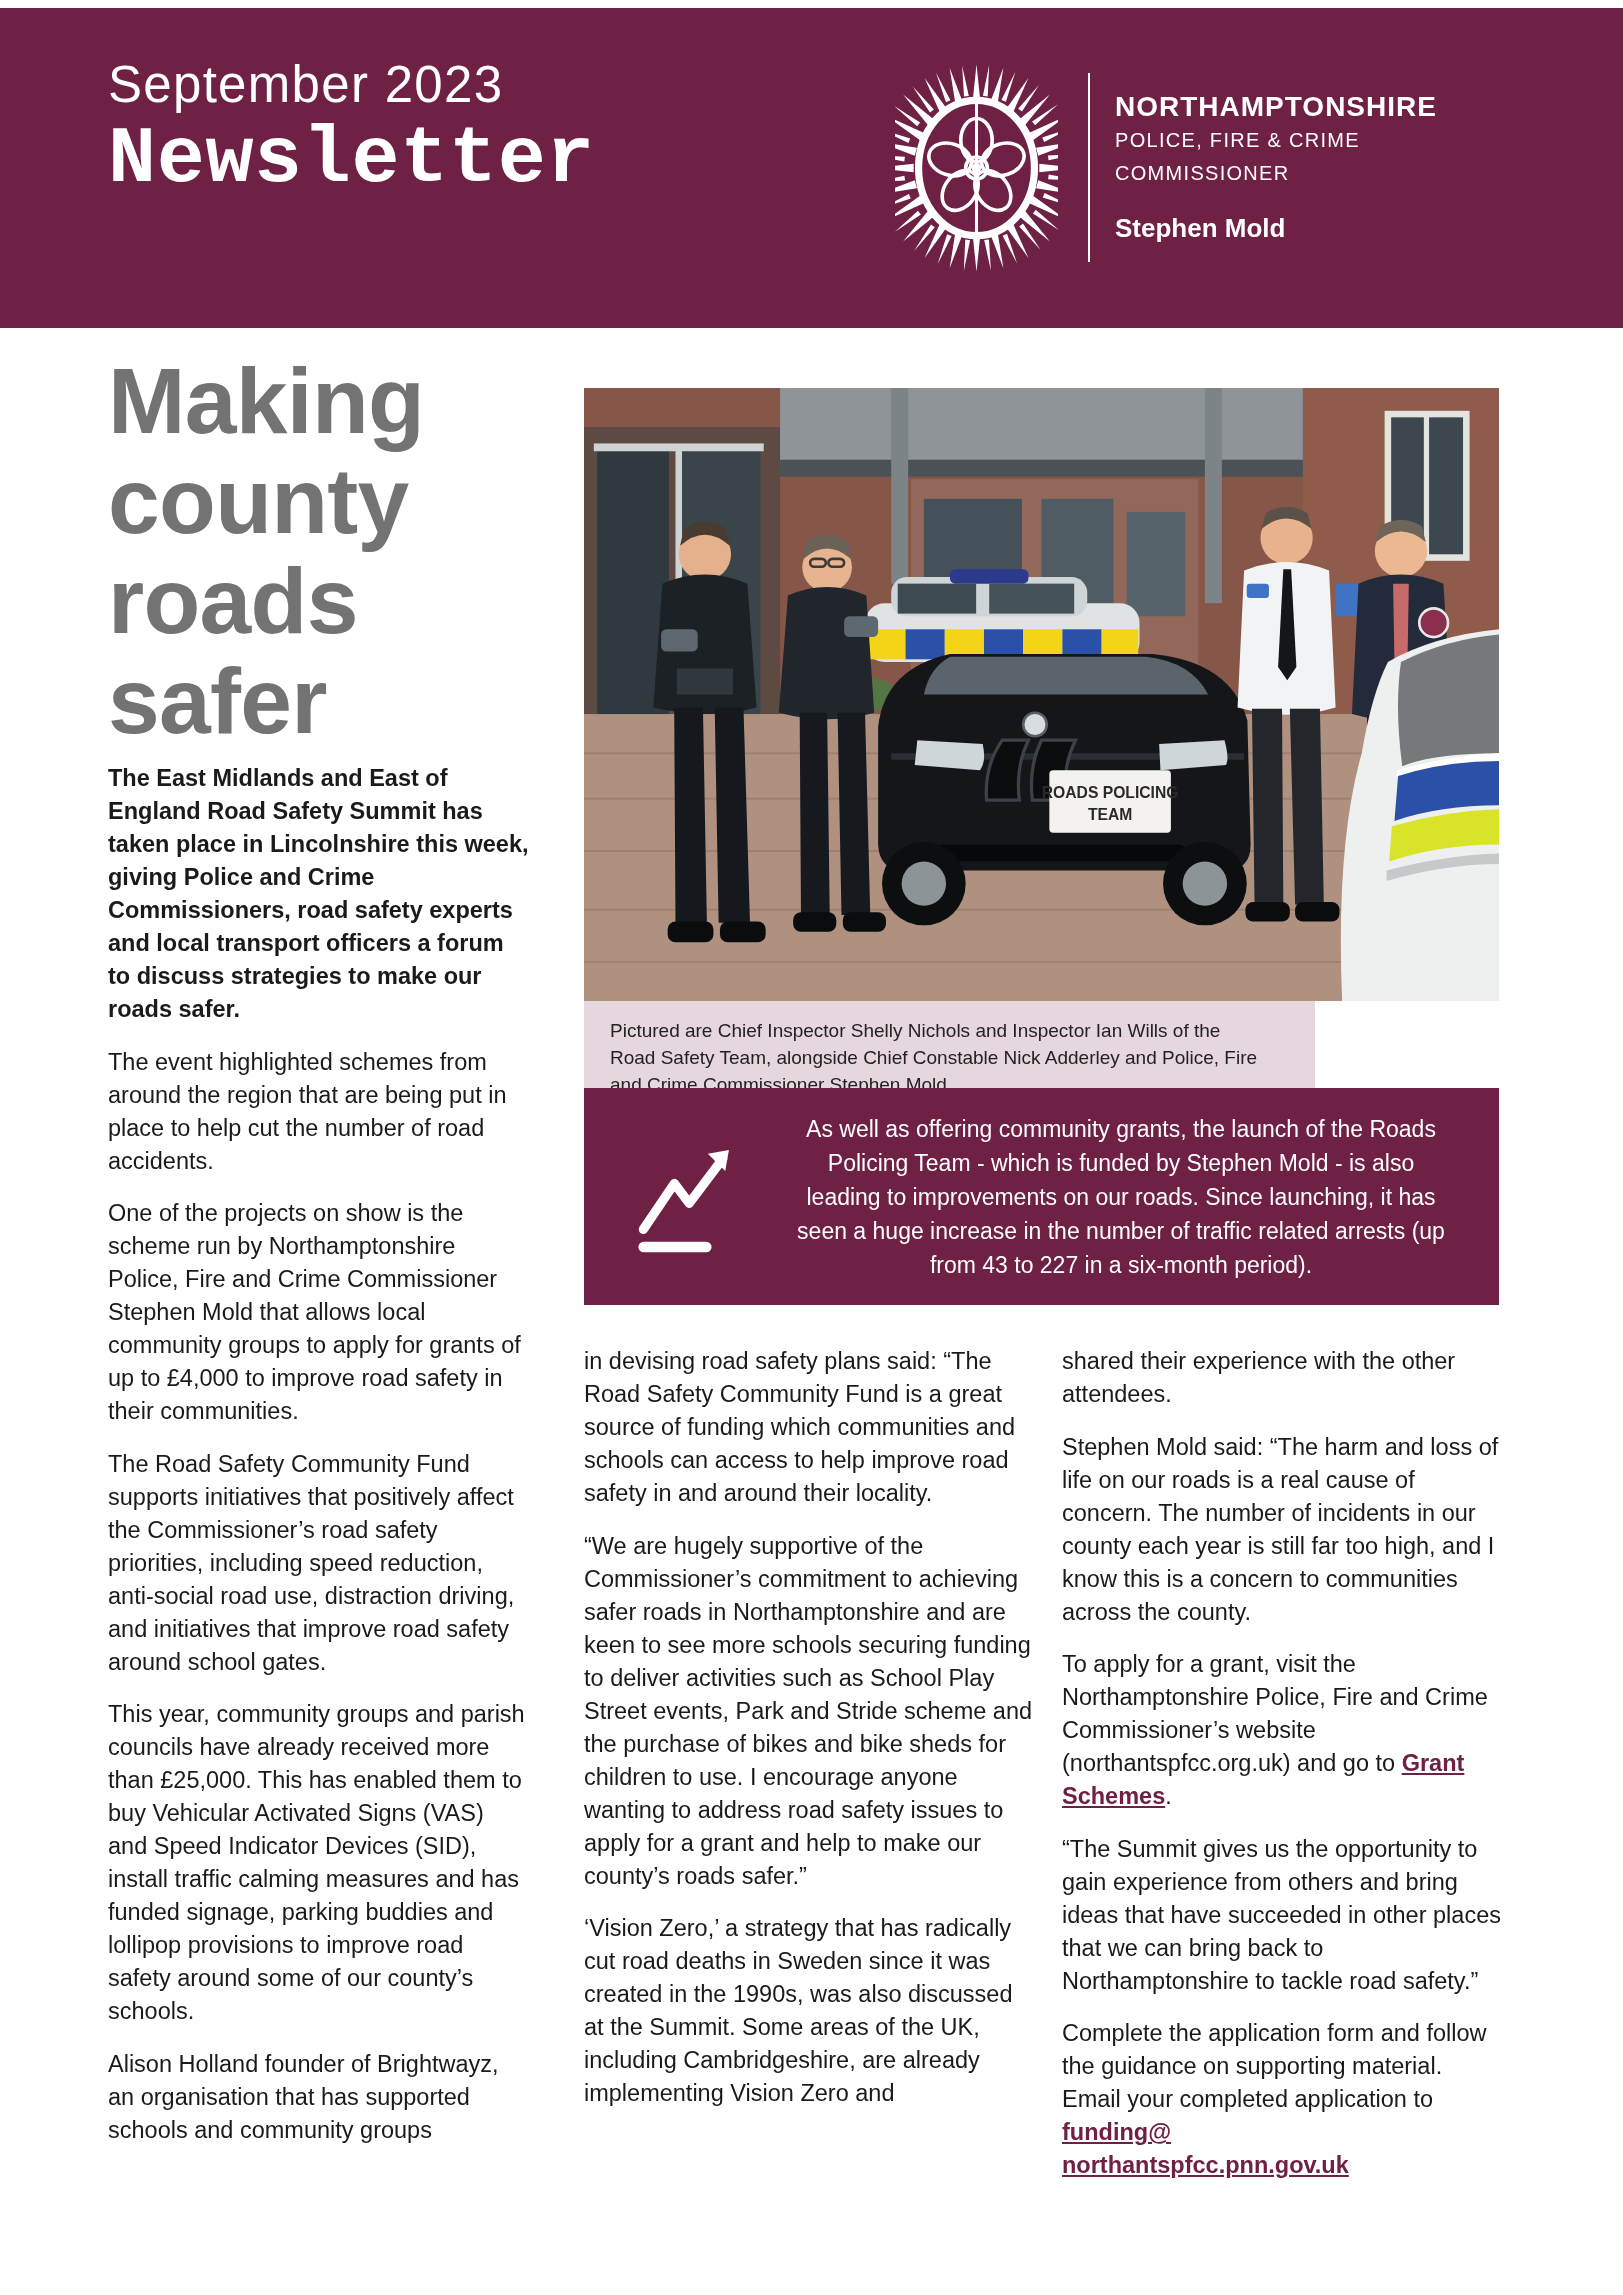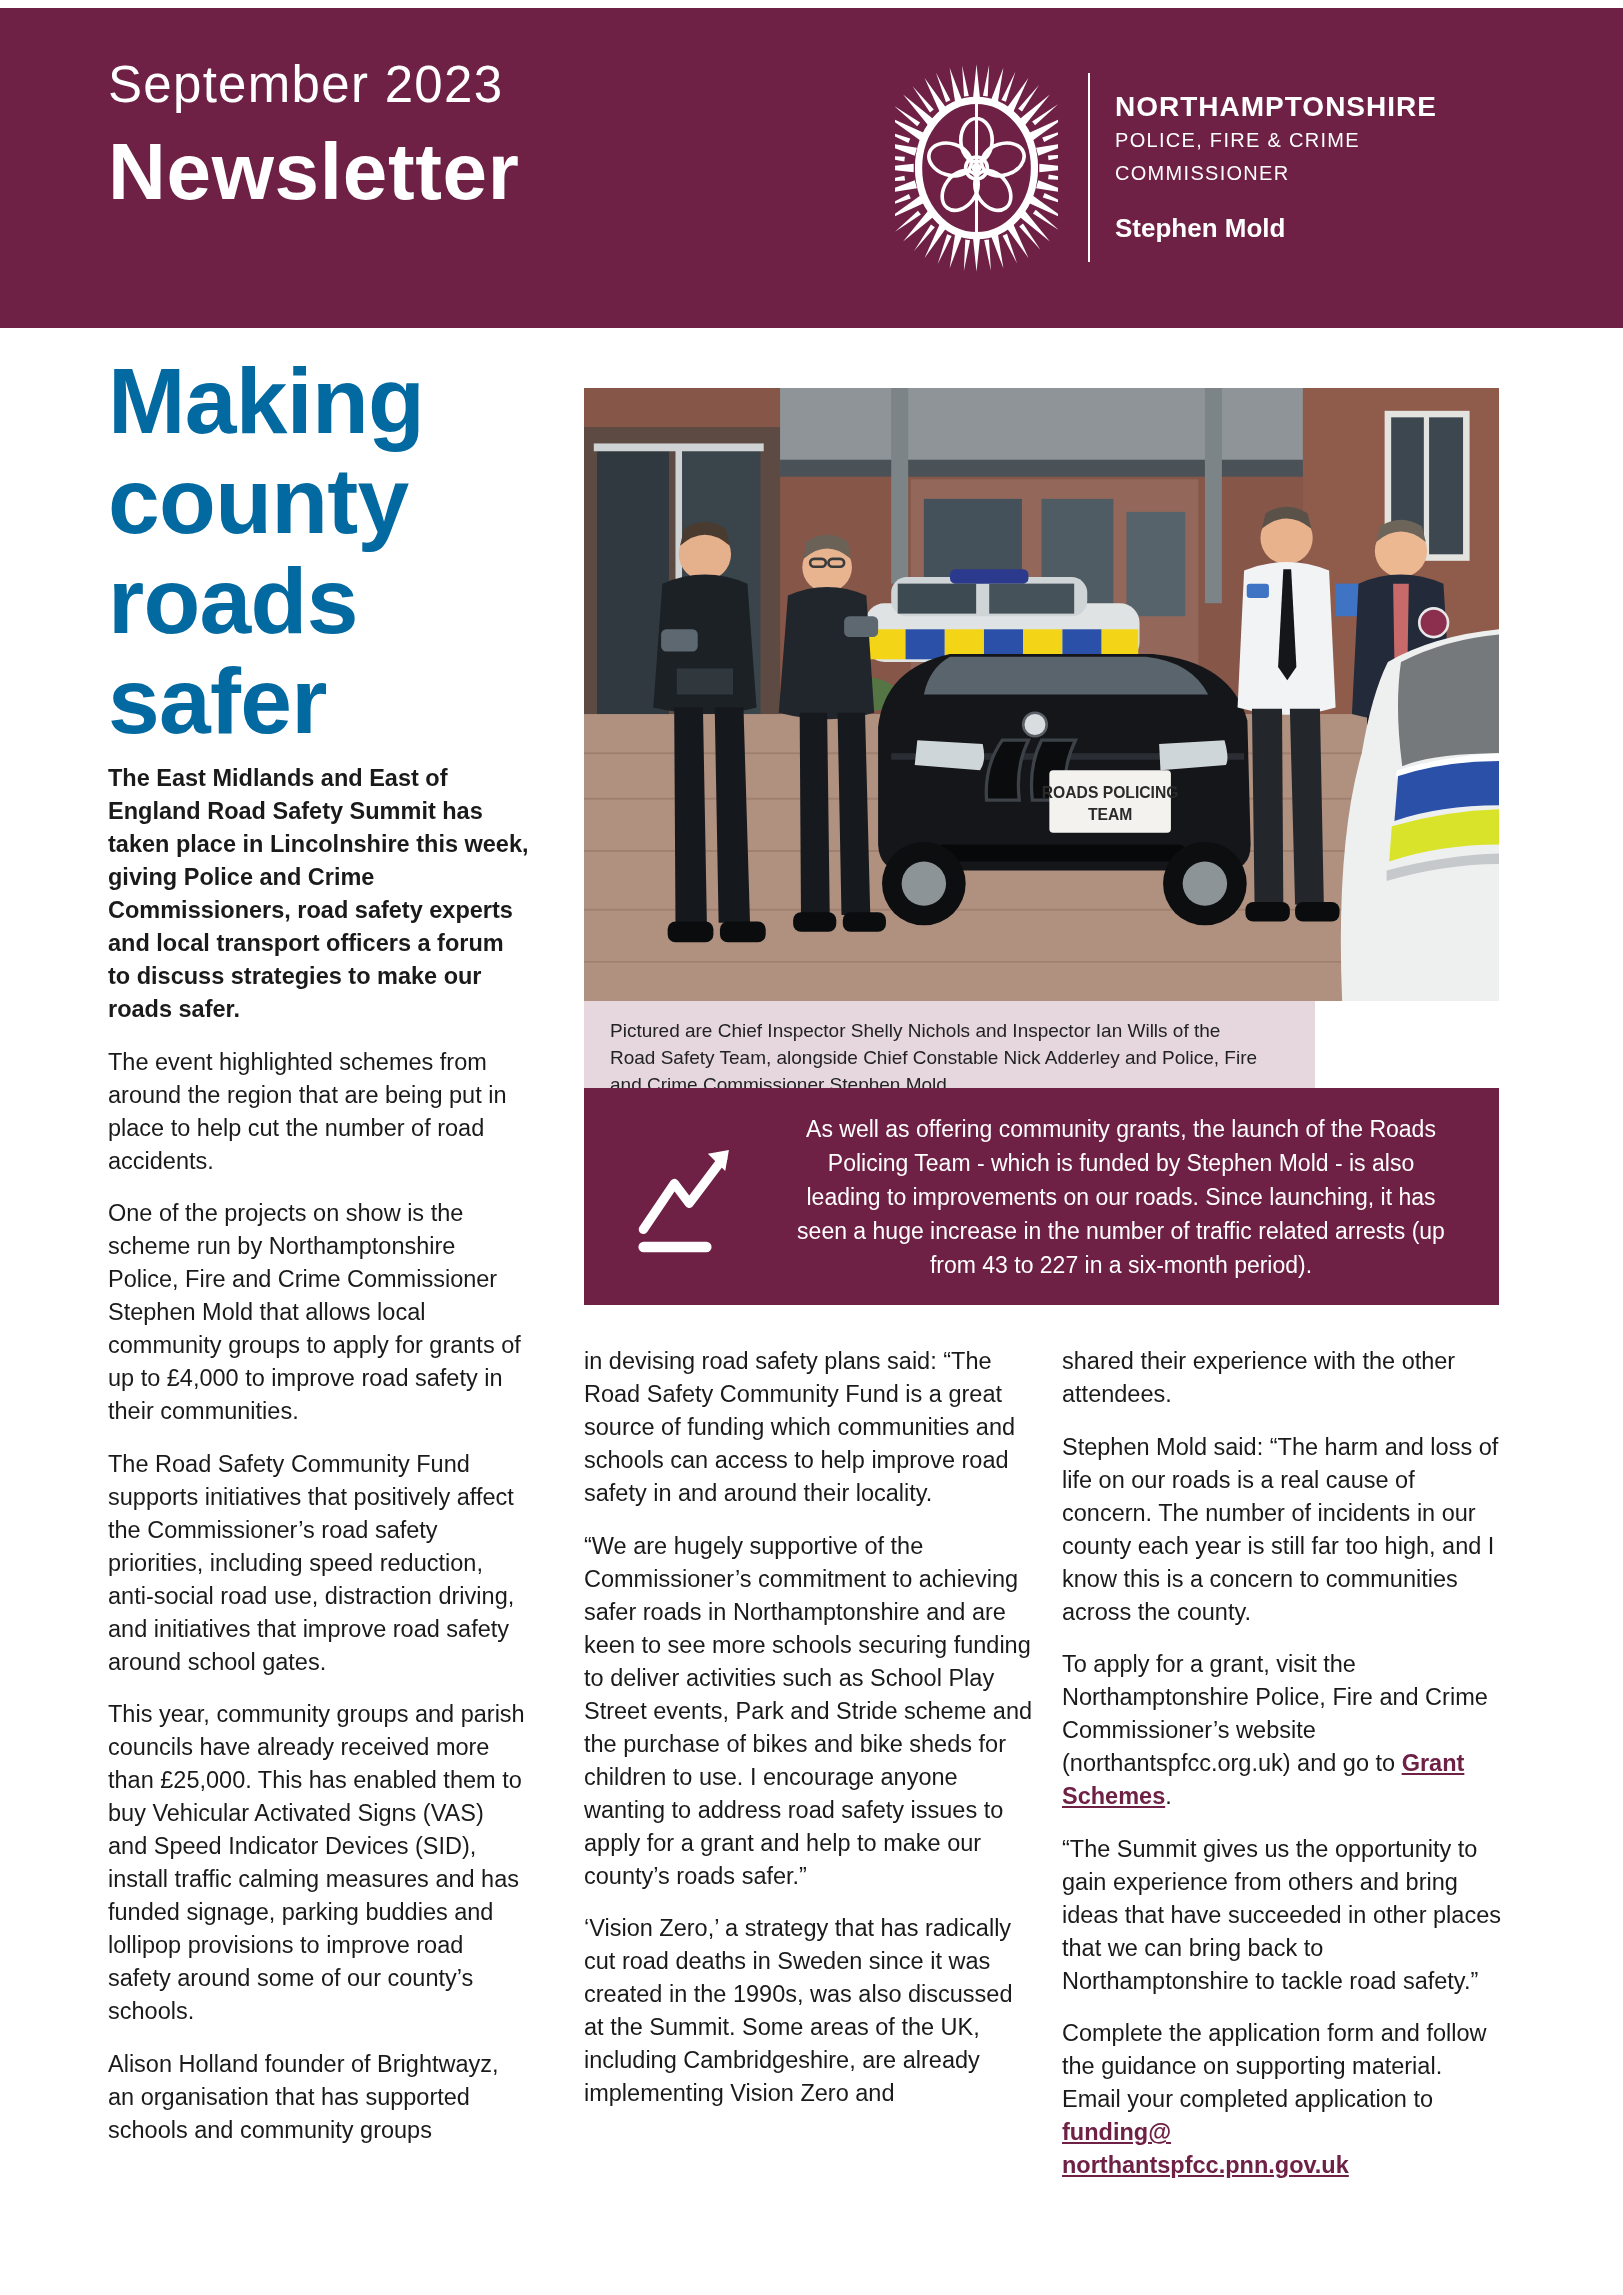--- a/index.html
+++ b/index.html
@@ -3,32 +3,32 @@
 <meta charset="utf-8">
 <style>
   html,body{margin:0;padding:0;background:#ffffff;}
   body{font-family:"Liberation Sans","DejaVu Sans",sans-serif;color:#1a1a1a;}
   .page{position:relative;width:1623px;height:2295px;background:#ffffff;overflow:hidden;}
 
   
   .masthead{position:absolute;left:0;top:8px;width:1623px;height:320px;background:#6E2045;}
   .mast-left{position:absolute;left:108px;top:47px;color:#ffffff;}
   .mast-date{font-size:51px;font-weight:300;letter-spacing:1.3px;line-height:60px;}
-  .mast-title{font-size:80px;font-weight:800;letter-spacing:0.7px;line-height:86px;margin-top:14px;}
+  .mast-title{font-size:80px;font-weight:800;letter-spacing:0.7px;line-height:86px;margin-top:2px;font-family:Liberation Mono, monospace;}
   .brand{position:absolute;left:895px;top:39px;height:241px;display:flex;align-items:center;}
   .badge{width:163px;height:228px;flex:0 0 auto;}
   .brand-divider{width:2px;height:189px;background:#ffffff;margin:0 25px 0 30px;}
   .brand-text{color:#ffffff;}
   .brand-line1{font-size:28px;font-weight:700;letter-spacing:1px;line-height:34px;}
   .brand-line2,.brand-line3{font-size:20px;font-weight:400;letter-spacing:1.3px;line-height:33px;}
   .brand-name{font-size:26px;font-weight:700;line-height:33px;margin-top:22px;}
 
   
   .headline{position:absolute;left:108px;top:351px;width:470px;margin:0;
-            font-size:93px;line-height:100px;font-weight:700;color:#0369a1;letter-spacing:-0.7px;}
+            font-size:93px;line-height:100px;font-weight:700;color:#737373;letter-spacing:-0.7px;}
   .col{position:absolute;font-size:23.5px;line-height:33px;}
   .col p{margin:0 0 19.6px 0;}
   .col-left{left:108px;top:762px;width:421px;}
   .col-mid{left:584px;top:1345px;width:450px;}
   .col-right{left:1062px;top:1345px;width:443px;}
   .intro{font-weight:700;}
   a.link{color:#6E2045;font-weight:700;text-decoration:underline;cursor:pointer;}
   a.link.email{white-space:pre-line;}
 
   

